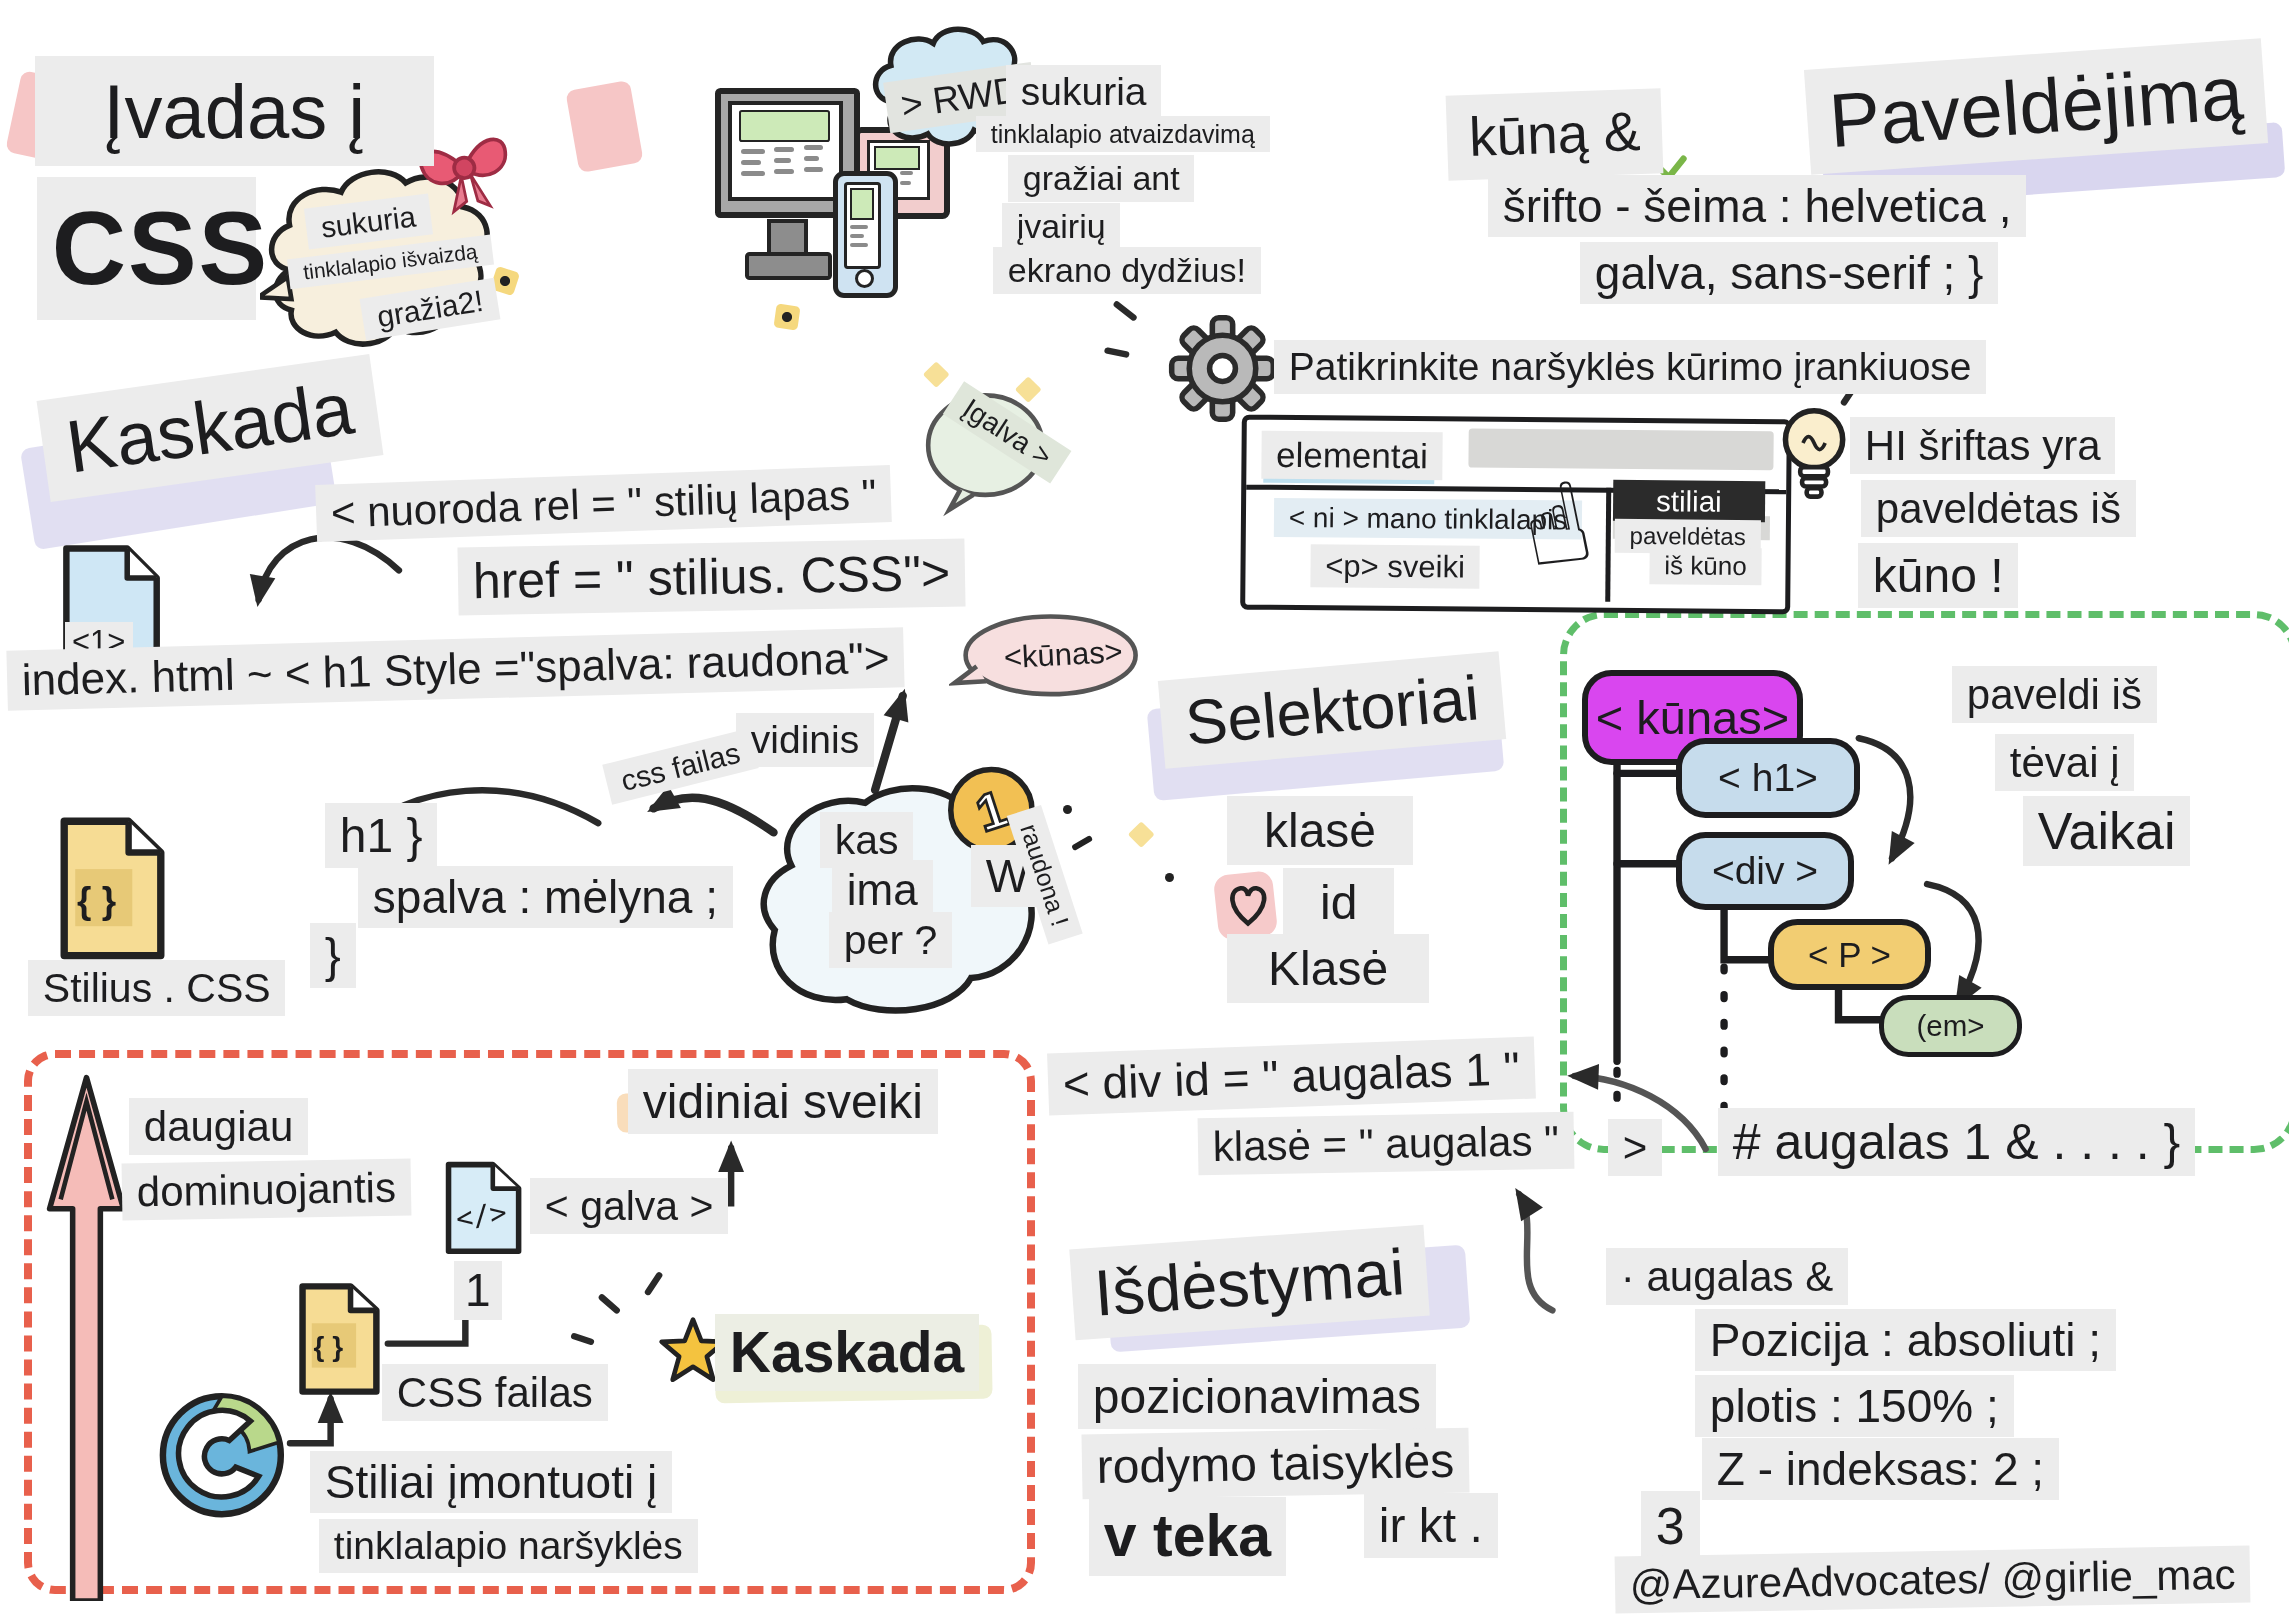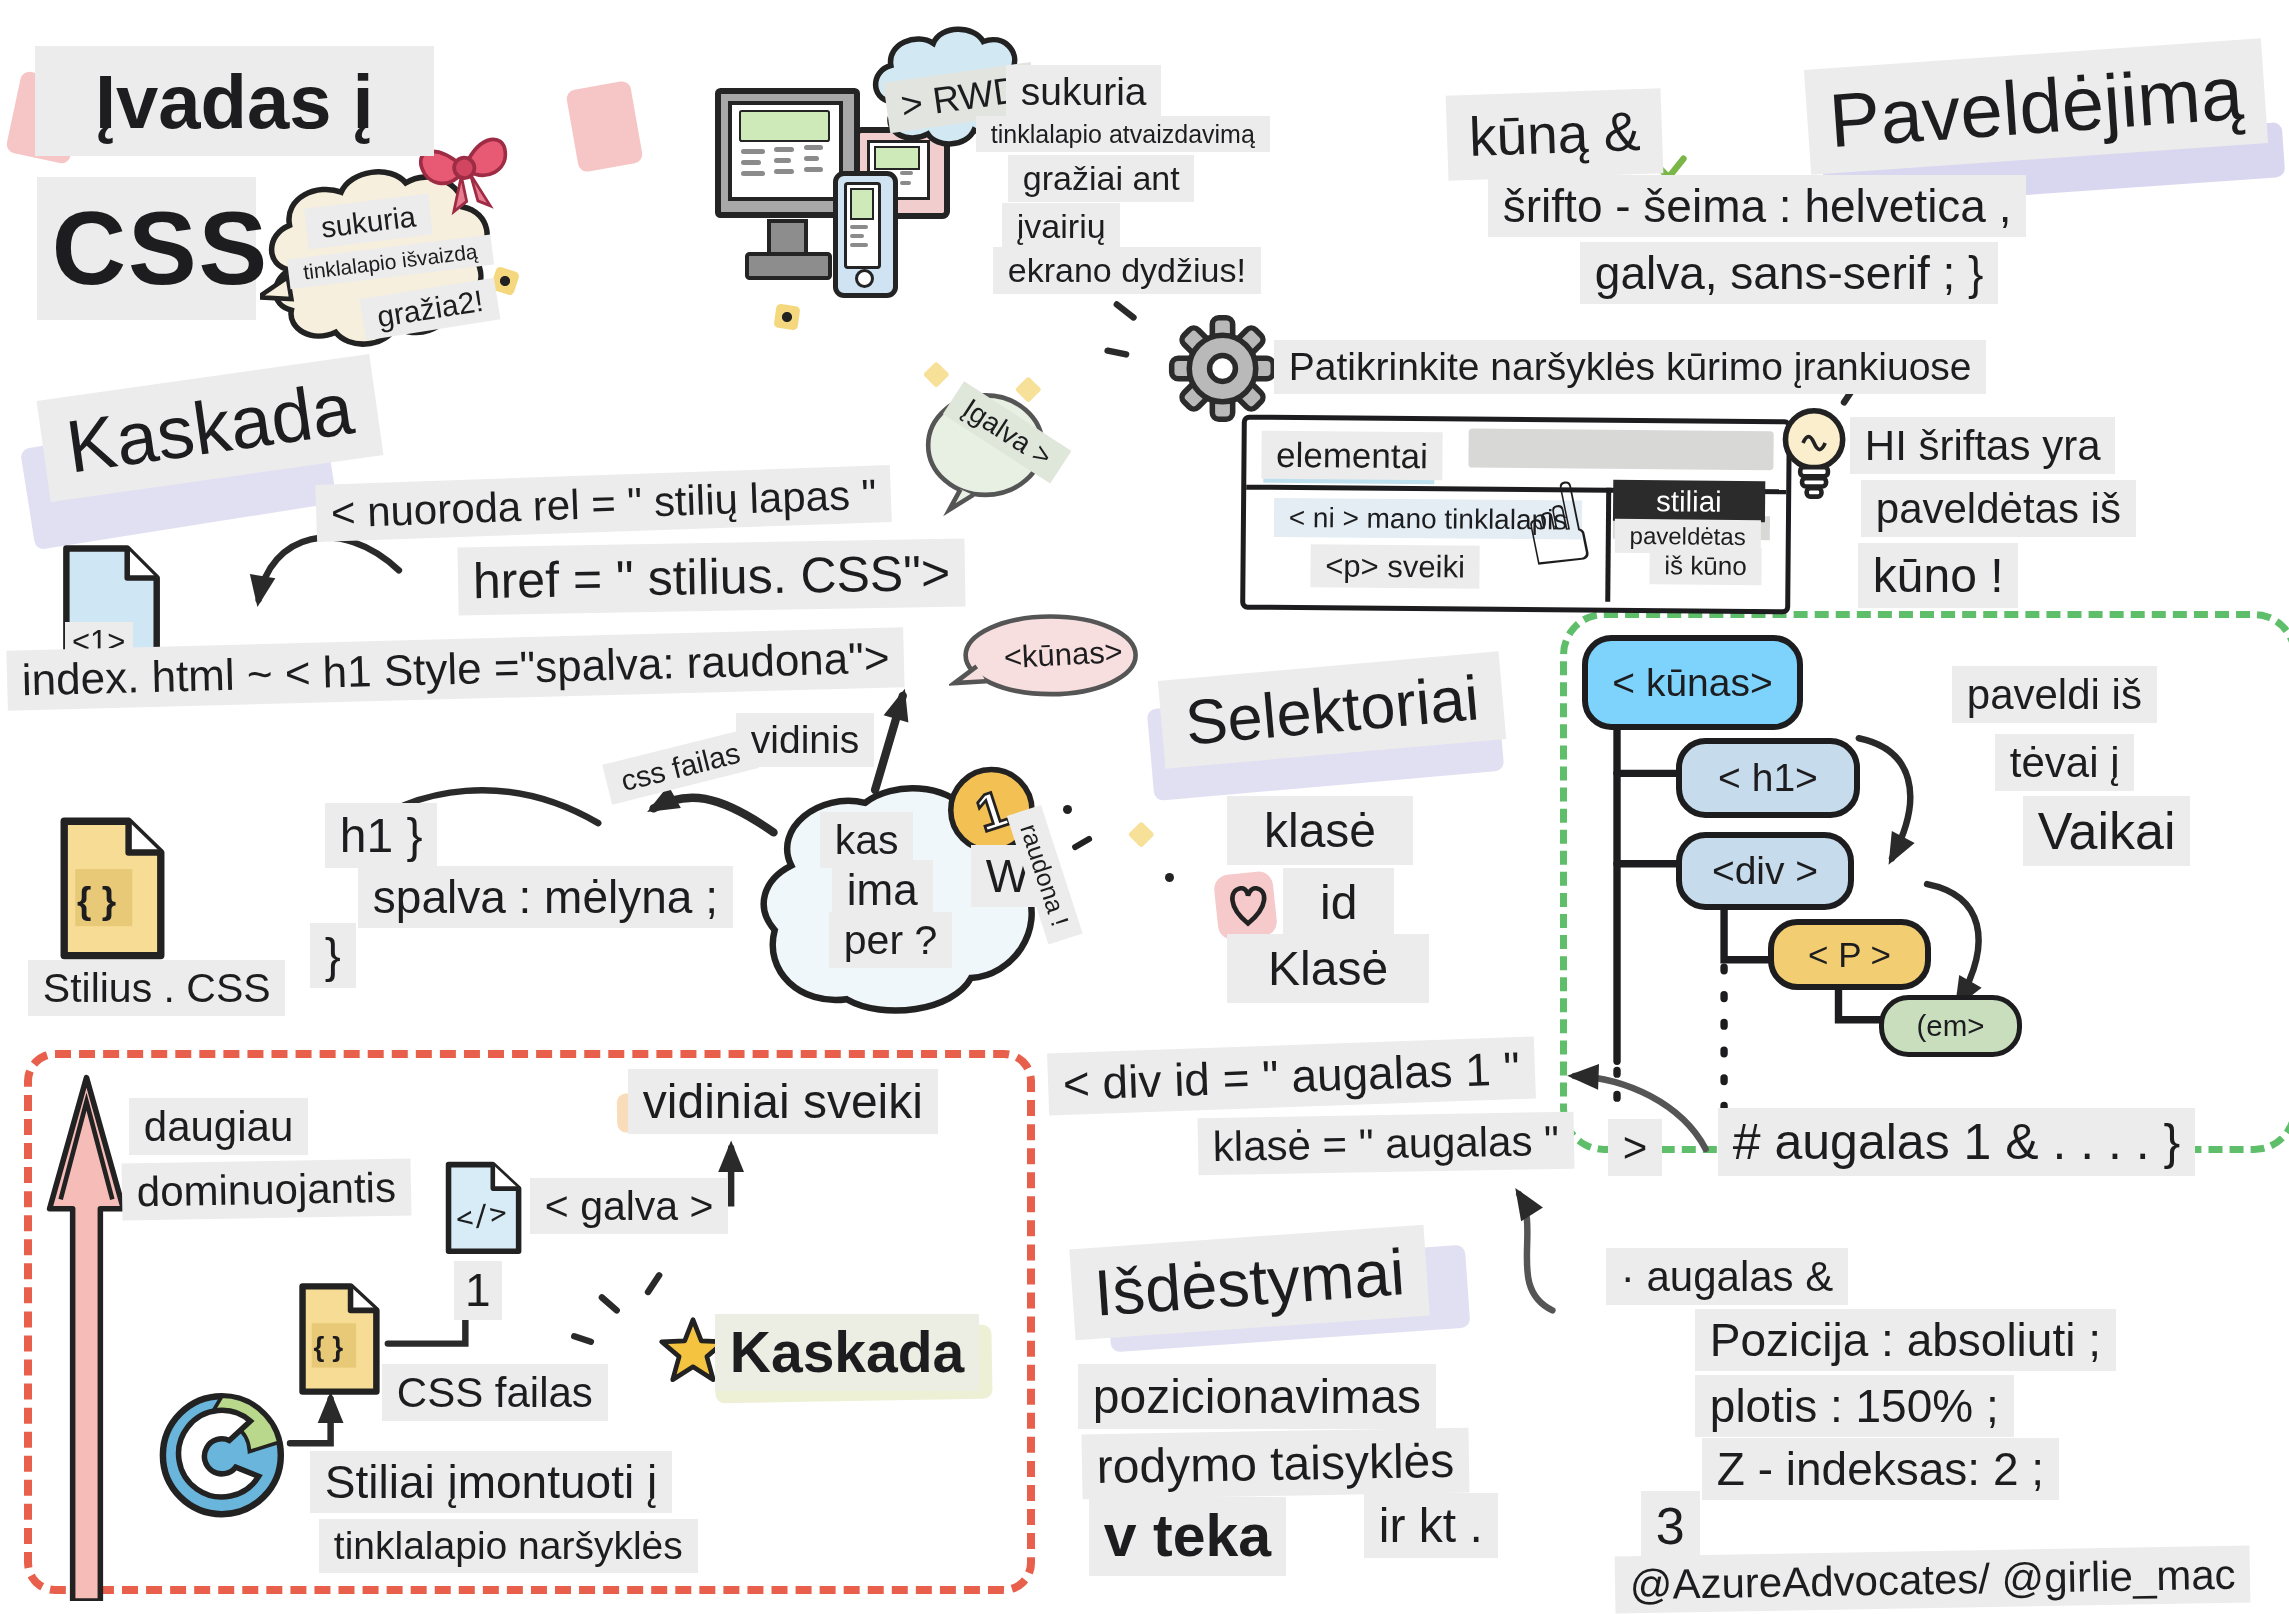--- a/index.html
+++ b/index.html
@@ -87,21 +87,21 @@
       <path d="M 1752,778 L 1752,1150"></path>
       <path d="M 1752,1160 L 1752,1195" stroke-dasharray="4 22"></path>
       <path d="M 1752,838 L 1818,838"></path>
       <path d="M 1752,936 L 1818,936"></path>
       <path d="M 1868,974 L 1868,1040 L 1918,1040"></path>
       <path d="M 1868,1048 L 1868,1230" stroke-dasharray="4 26"></path>
       <path d="M 1992,1060 L 1992,1105 L 2038,1105"></path>
     </g>
   </svg>
 
-  <div class="lbl ctr" style="left:35px;top:46px;width:369px;height:103px;font-size:76px;font-weight:700;line-height:103px;padding:3.7px 14.8px">Įvadas į</div>
+  <div class="lbl ctr" style="left:35px;top:56px;width:369px;height:103px;font-size:76px;font-weight:400;line-height:103px;padding:3.7px 14.8px">Įvadas į</div>
   <div class="lbl ctr" style="left:37px;top:177px;width:189px;font-size:103px;font-weight:600;letter-spacing:1.8px;padding:5.5px 14.8px">CSS</div>
 
   <svg class="icon" style="left:260px;top:159px" width="249" height="212" viewBox="0 0 270 230">
     <path d="M32,120 C6,116 6,82 32,72 C26,42 62,26 88,36 C98,12 142,6 158,26 C184,10 220,26 220,52 C250,58 254,92 234,108 C248,132 234,160 208,160 C202,186 168,196 148,182 C132,206 96,206 82,188 C56,200 30,184 34,164 C12,158 10,134 32,120 Z" fill="#f7efdd" stroke="#222" stroke-width="6"></path>
     <path d="M30,128 L-2,150 L34,152 Z" fill="#f7efdd" stroke="#222" stroke-width="5"></path>
   </svg>
   <div class="lbl" style="left:306px;top:201px;font-size:29.5px;transform:rotate(-7deg)">sukuria</div>
   <div class="lbl" style="left:288px;top:247px;font-size:21px;transform:rotate(-7deg)">tinklalapio išvaizdą</div>
   <div class="lbl" style="left:362px;top:288px;font-size:30px;transform:rotate(-9deg)">gražia2!</div>
 
@@ -261,21 +261,21 @@
 
   <div class="lbl" style="left:1161px;top:666px;font-size:63px;font-weight:500;transform:rotate(-5deg);padding:3.7px 24px">Selektoriai</div>
   <div class="lbl" style="left:1227px;top:796px;font-size:48px;padding:3.7px 37px">klasė</div>
   <div class="hl" style="left:1216px;top:873px;width:59px;height:65px;background:#f6caca;border-radius:14.8px;transform:rotate(-6deg)"></div>
   <svg class="icon" style="left:1222px;top:879px" width="52" height="52" viewBox="0 0 56 56">
     <path d="M28,48 C6,30 8,12 20,10 C27,9 28,18 28,18 C28,18 30,9 37,10 C49,12 50,30 28,48 Z" fill="none" stroke="#222" stroke-width="5"></path>
   </svg>
   <div class="lbl" style="left:1283px;top:868px;font-size:48px;padding:3.7px 37px">id</div>
   <div class="lbl" style="left:1227px;top:934px;font-size:48px;padding:3.7px 41px">Klasė</div>
 
-  <div class="node" style="left:1582px;top:635px;width:209px;height:83px;background:#7dd3fc;font-size:39px">&lt; kūnas&gt;</div>
+  <div class="node" style="left:1582px;top:670px;width:209px;height:83px;background:#d946ef;font-size:47px">&lt; kūnas&gt;</div>
   <div class="node" style="left:1676px;top:738px;width:172px;height:68px;background:#c6dcec;font-size:39px">&lt; h1&gt;</div>
   <div class="node" style="left:1676px;top:832px;width:166px;height:66px;background:#c6dcec;font-size:39px">&lt;div &gt;</div>
   <div class="node" style="left:1768px;top:919px;width:151px;height:59px;background:#f2cd72;font-size:35px">&lt; P &gt;</div>
   <div class="node" style="left:1879px;top:995px;width:133px;height:52px;background:#c9debc;font-size:29.5px;border-width:5.5px">(em&gt;</div>
   <div class="lbl" style="left:1952px;top:666px;font-size:42px">paveldi iš</div>
   <div class="lbl" style="left:1995px;top:734px;font-size:42px">tėvai į</div>
   <div class="lbl" style="left:2023px;top:796px;font-size:52px">Vaikai</div>
 
   <div class="lbl" style="left:1048px;top:1045px;font-size:46px;transform:rotate(-2deg)">&lt; div id = " augalas 1 "</div>
   <div class="lbl" style="left:1198px;top:1115px;font-size:42px;transform:rotate(-1deg)">klasė = " augalas "</div>

